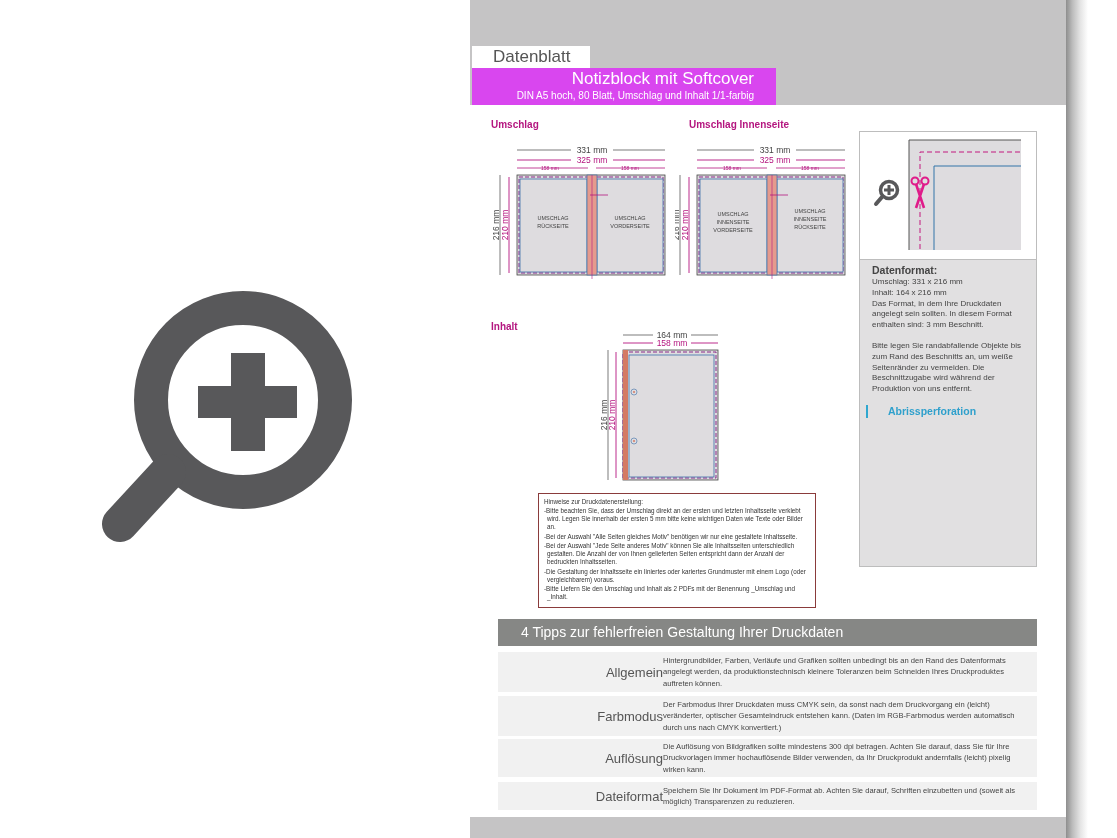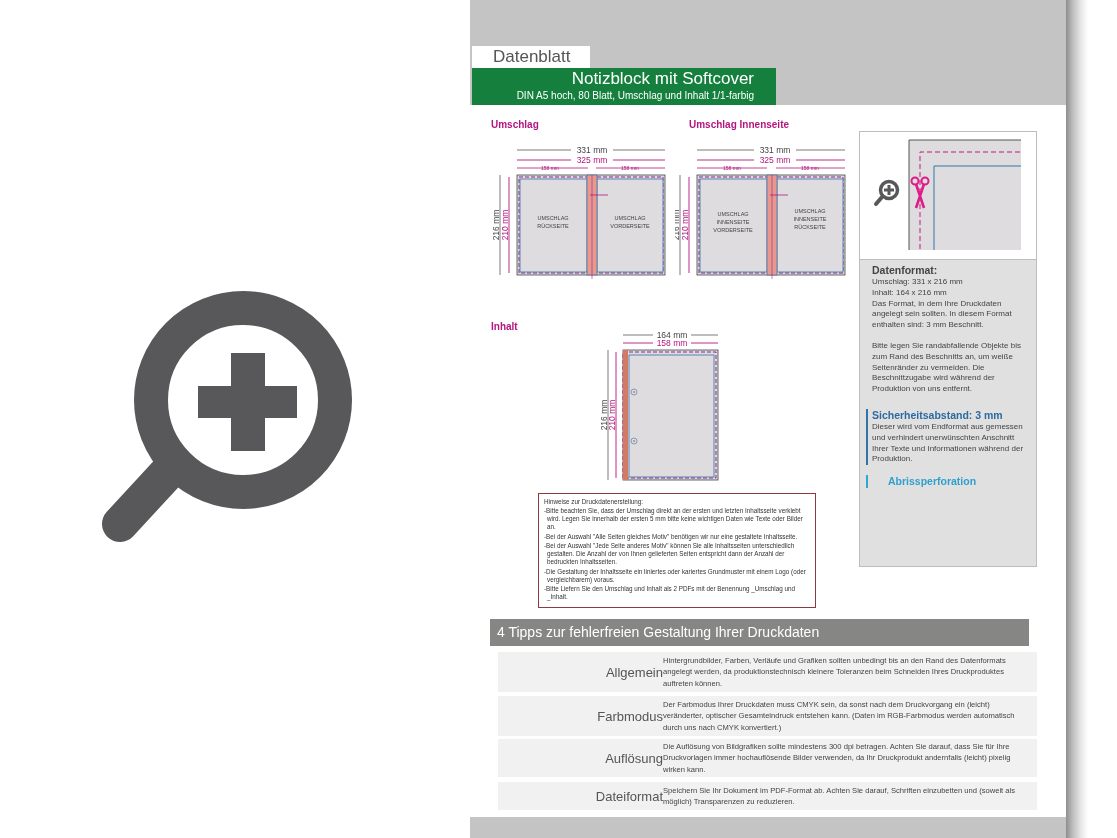--- a/index.html
+++ b/index.html
@@ -10,21 +10,21 @@
   .big-zoom { position: absolute; left: 100px; top: 280px; width: 270px; height: 270px; cursor: pointer; }
 
   
   .sheet { position: absolute; left: 470px; top: 0; width: 596px; height: 838px; background: #c5c4c5; }
   .sheet-shadow { position: absolute; left: 1066px; top: 0; width: 22px; height: 838px;
     background: linear-gradient(to right, #8e8e8e 0%, #bdbdbd 30%, #e4e4e4 65%, #ffffff 100%); }
   .page { position: absolute; left: 0; top: 105px; width: 596px; height: 712px; background: #fff; }
 
   .tab-label { position: absolute; left: 2px; top: 46px; width: 118px; height: 22px; background: #fff;
     color: #555; font-size: 17px; line-height: 22px; padding-left: 21px; }
-  .title-bar { position: absolute; left: 2px; top: 68px; width: 304px; height: 38px; background: #15803d; color: #fff; text-align: right; padding-right: 22px; }
+  .title-bar { position: absolute; left: 2px; top: 68px; width: 304px; height: 38px; background: #d946ef; color: #fff; text-align: right; padding-right: 22px; }
   .title-main { font-size: 17px; line-height: 20px; padding-top: 1px; }
   .title-sub { font-size: 10px; line-height: 14px; }
 
   .section-label { position: absolute; color: #b4157f; font-weight: bold; font-size: 10px; }
 
   
   .diagram { position: absolute; }
   .dim { font-size: 8.5px; fill: #444; font-family: "Liberation Sans", sans-serif; }
   .dimm { font-size: 8.5px; fill: #b4157f; font-family: "Liberation Sans", sans-serif; }
 
@@ -39,21 +39,21 @@
   .info-block { margin-bottom: 10px; }
   .marker-magenta { border-left: 1px dashed #c2187f; padding-left: 4px; margin-left: -5px; }
   .marker-blue { border-left: 2px solid #3274a8; padding-left: 4px; margin-left: -6px; }
   .marker-cyan { border-left: 2px solid #2fa7cf; padding-left: 20px; margin-left: -6px; }
   .mag { color: #c2187f; }
   .ttl.mag { color: #b4157f; }
   .ttl.blue { color: #2c6aa0; }
   .ttl.cyan { color: #2fa0cc; }
 
   
-  .tips-header { position: absolute; left: 20px; top: 619px; width: 539px; height: 27px; background: #868785; color: #fff; font-size: 14px; line-height: 27px; padding-left: 7px; }
+  .tips-header { position: absolute; left: 28px; top: 619px; width: 539px; height: 27px; background: #868785; color: #fff; font-size: 14px; line-height: 27px; padding-left: 23px; }
   .tip-row { position: absolute; left: 28px; width: 539px; background: #f1f1f1; display: flex; align-items: center; }
   .tip-name { width: 165px; padding-left: 15px; font-size: 13px; color: #555; text-align: right; }
   .tip-text { flex: 1; font-size: 7.6px; line-height: 11.5px; color: #444; padding-right: 8px; }
 </style>
 </head>
 <body>
 
 <div class="stage">
 
   <svg class="big-zoom" viewBox="100 280 270 270">
@@ -189,24 +189,20 @@
       </div>
 
       <div class="info-panel" style="top:154px;">
         <div class="info-block">
           <div class="ttl">Datenformat:</div>
           <div>Umschlag: 331 x 216 mm</div>
           <div>Inhalt: 164 x 216 mm</div>
           <div>Das Format, in dem Ihre Druckdaten angelegt sein sollten. In diesem Format enthalten sind: 3 mm Beschnitt.</div>
           <div style="margin-top:10px;">Bitte legen Sie randabfallende Objekte bis zum Rand des Beschnitts an, um weiße Seitenränder zu vermeiden. Die Beschnittzugabe wird während der Produktion von uns entfernt.</div>
         </div>
-        <div class="info-block marker-blue" style="margin-top:14px;">
-          <div class="ttl blue">Sicherheitsabstand: 3 mm</div>
-          <div>Dieser wird vom Endformat aus gemessen und verhindert unerwünschten Anschnitt Ihrer Texte und Informationen während der Produktion.</div>
-        </div>
         <div class="info-block marker-cyan">
           <div class="ttl cyan">Abrissperforation</div>
         </div>
       </div>
 
     </div>
 
     <div class="tips-header">4 Tipps zur fehlerfreien Gestaltung Ihrer Druckdaten</div>
     <div class="tip-row" style="top:652px; height:40px;">
       <div class="tip-name">Allgemein</div>

